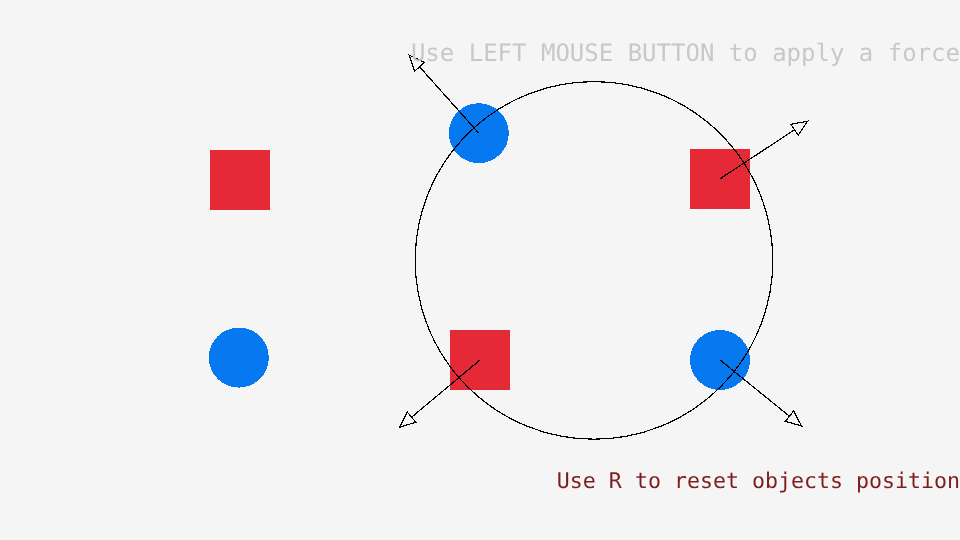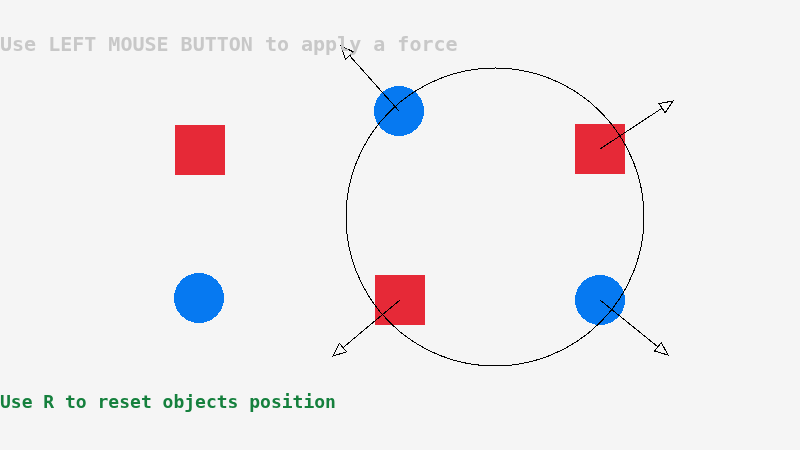--- a/index.html
+++ b/index.html
@@ -16,22 +16,22 @@
   .scene-svg {
     position: absolute;
     left: 0;
     top: 0;
     shape-rendering: crispEdges;
   }
   .instruction {
     position: absolute;
     left: 0;
     right: 0;
-    text-align: left;
-    font-weight: bold;
+    text-align: right;
+    font-weight: normal;
     letter-spacing: 0px;
     white-space: pre;
     pointer-events: none;
   }
   .instruction.top {
     top: 32px;
     font-size: 20px;
   }
   .instruction.bottom {
     top: 391px;
@@ -53,14 +53,14 @@
       <line x1="399" y1="111" x2="349.65523909488905" y2="55.69983691668599" stroke="#000000" stroke-width="1"></line>
       <polygon points="341,46 353.75901625194854,52.03800499192524 345.5514619378296,59.361668841446736" fill="#f5f5f5" stroke="#000000" stroke-width="1"></polygon>
       <line x1="600" y1="149" x2="662.137780334488" y2="108.14228142389834" stroke="#000000" stroke-width="1"></line>
       <polygon points="673,101 665.1595147830603,112.73783589776882 659.1160458859156,103.54672695002786" fill="#f5f5f5" stroke="#000000" stroke-width="1"></polygon>
       <line x1="400" y1="300" x2="342.9746629837476" y2="347.6629682523901" stroke="#000000" stroke-width="1"></line>
       <polygon points="333,356 339.44745724437416,343.4429185284969 346.501868723121,351.8830179762833" fill="#f5f5f5" stroke="#000000" stroke-width="1"></polygon>
       <line x1="600" y1="300" x2="657.8923560636882" y2="346.82469975739485" stroke="#000000" stroke-width="1"></line>
       <polygon points="668,355 654.4335751918168,351.10101065352677 661.3511369355597,342.54838886126294" fill="#f5f5f5" stroke="#000000" stroke-width="1"></polygon>
     </svg>
   <div class="instruction top" style="color: rgb(200, 200, 200);">Use LEFT MOUSE BUTTON to apply a force</div>
-  <div class="instruction bottom" style="color: #15803d;">Use R to reset objects position</div>
+  <div class="instruction bottom" style="color: #7f1d1d;">Use R to reset objects position</div>
 </div>
 
 </body></html>

